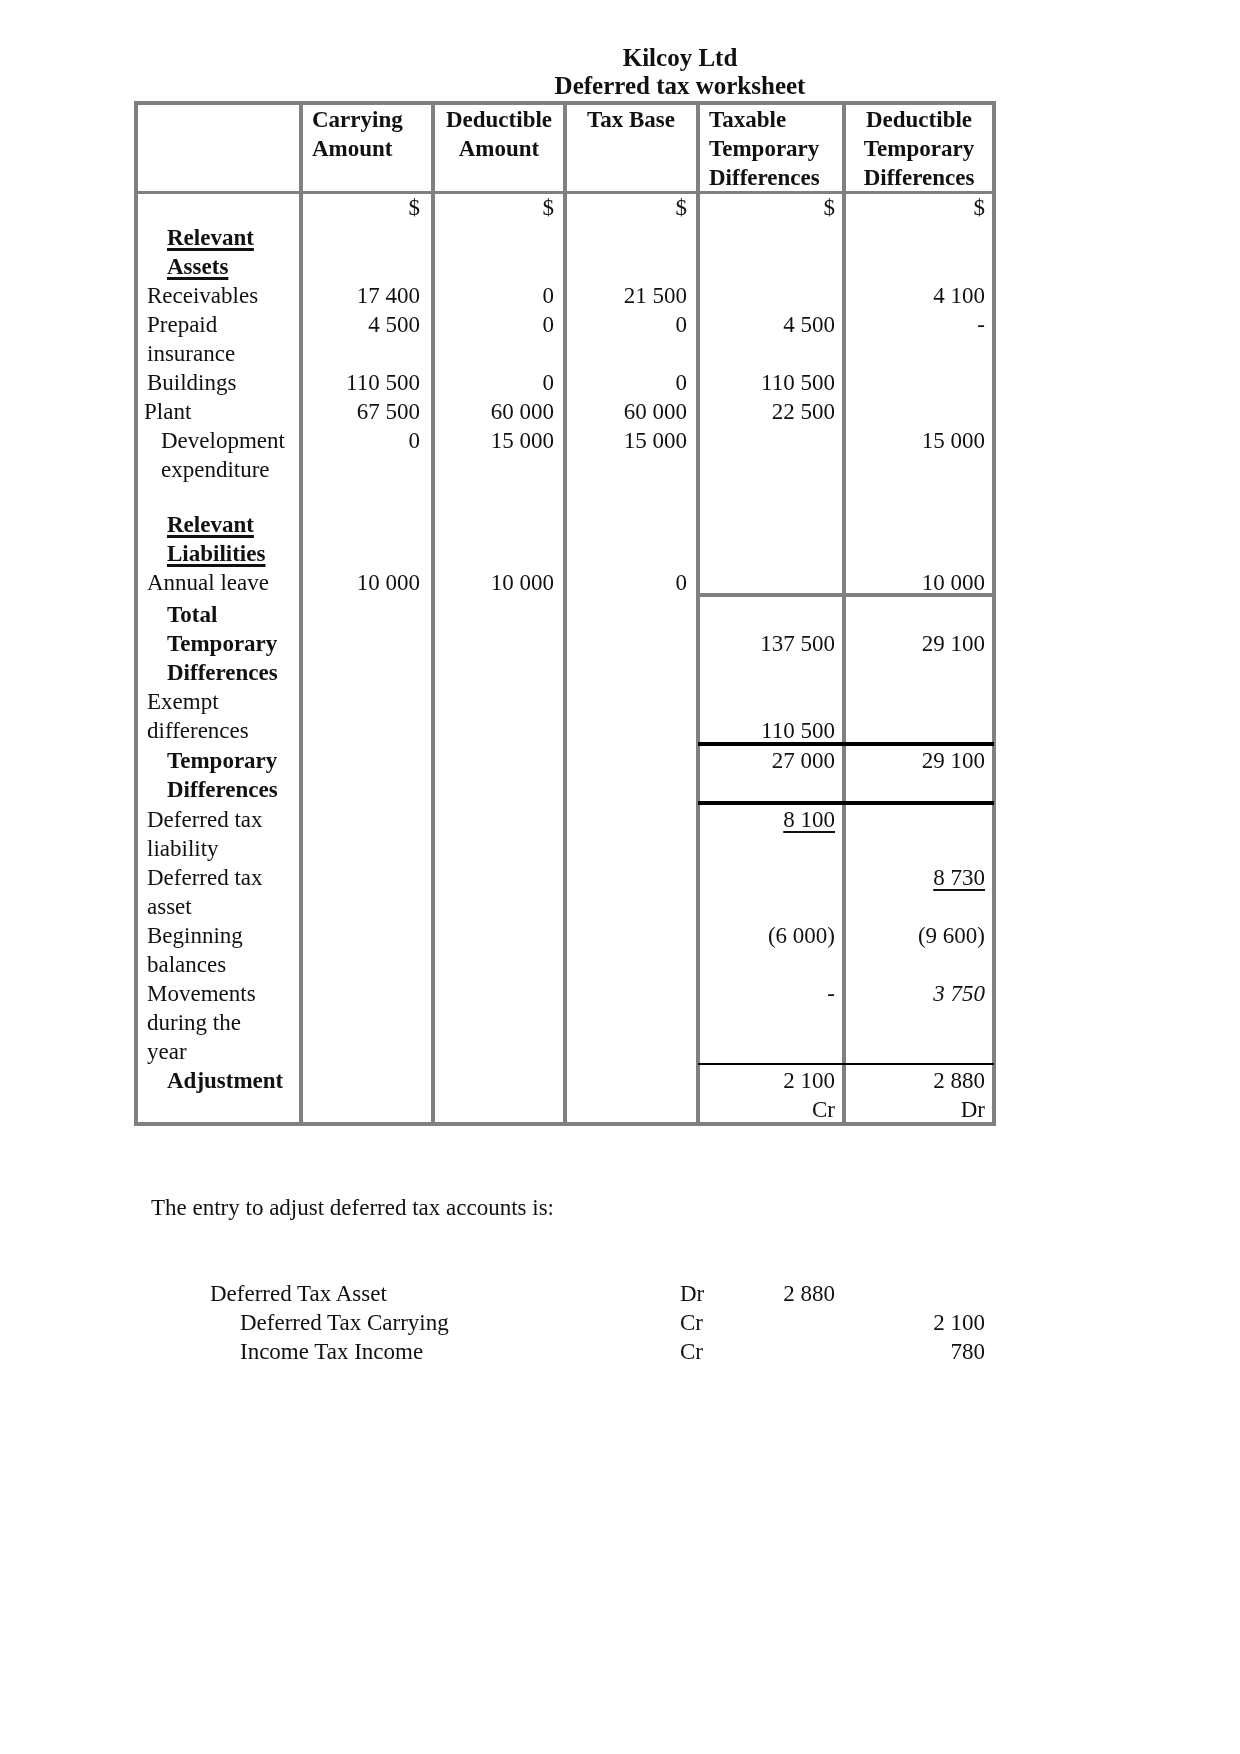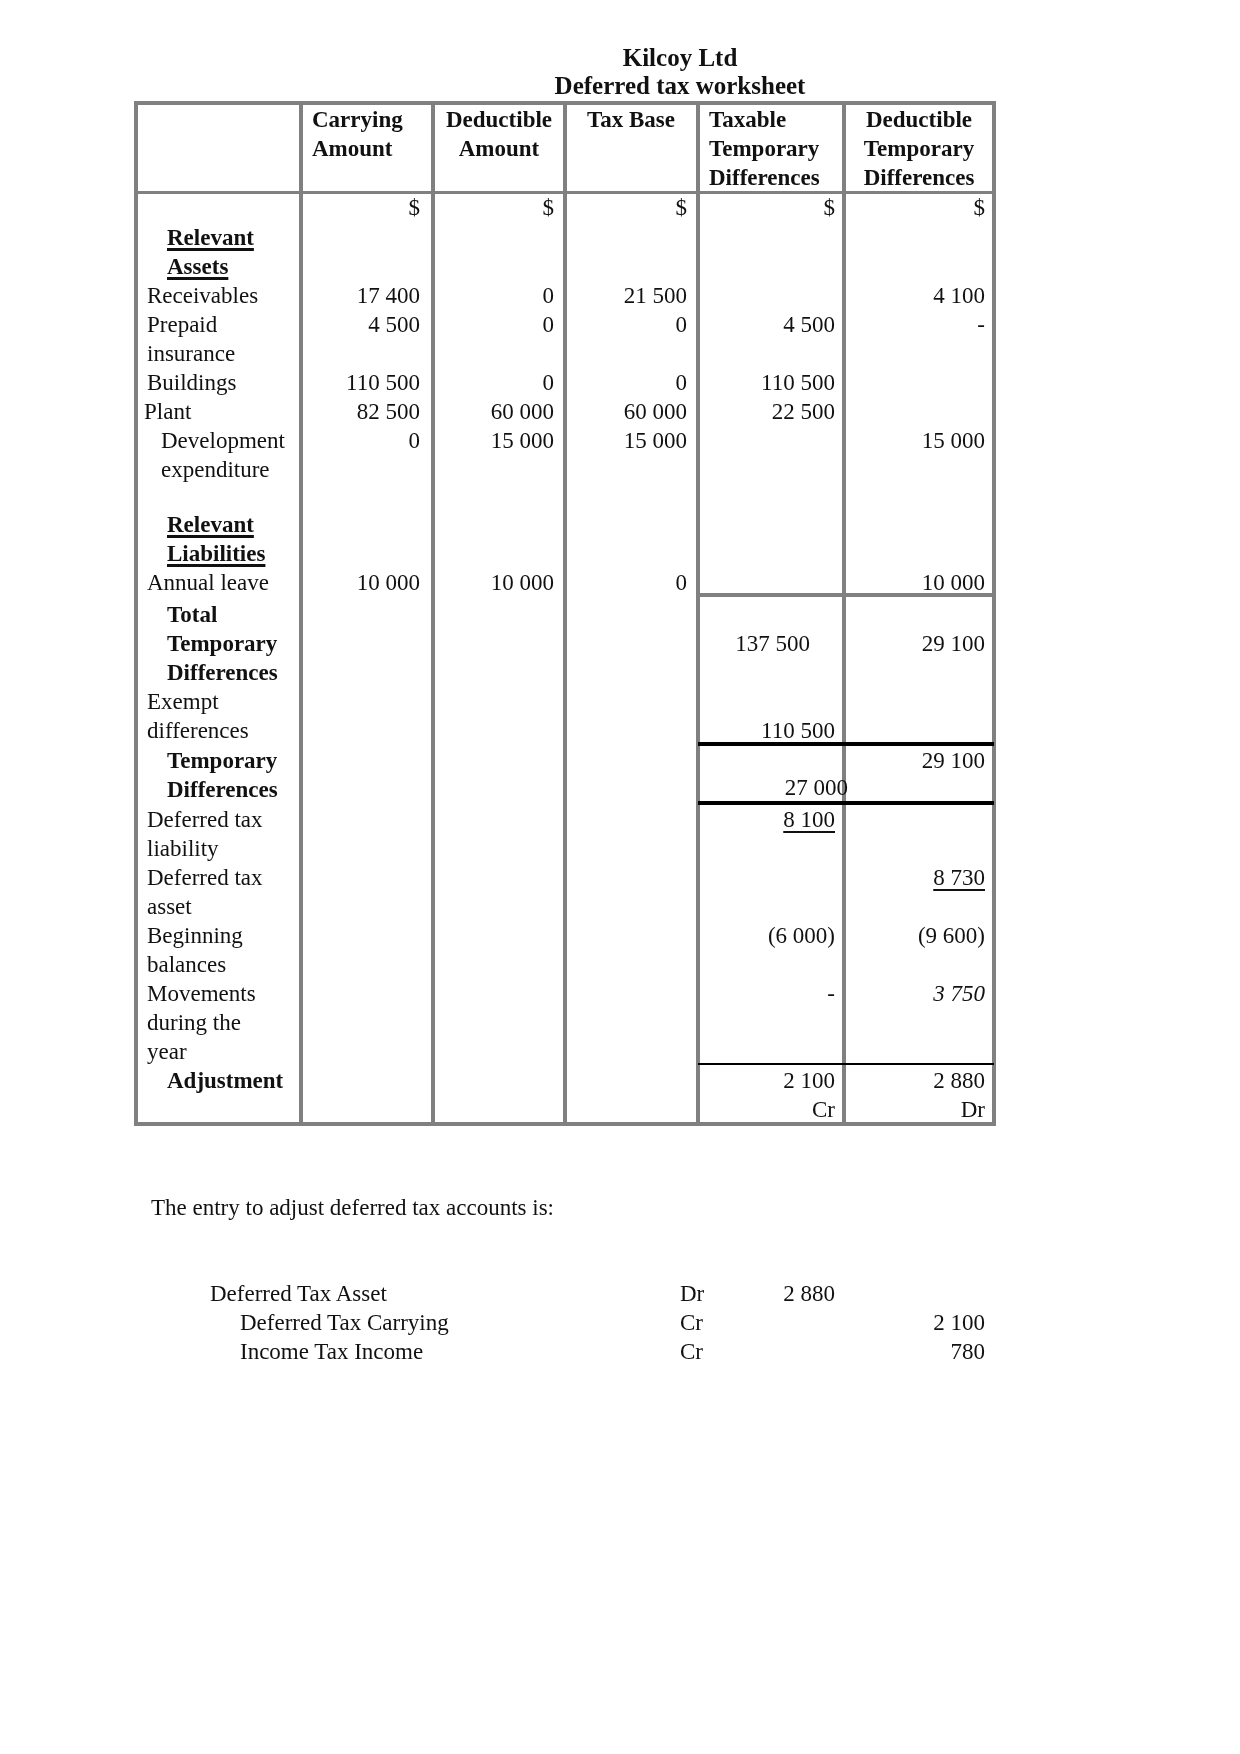--- a/index.html
+++ b/index.html
@@ -134,45 +134,45 @@
 <div class="num" style="left:565px; width:122px; top:310px;">0</div>
 <div class="num" style="left:697px; width:138px; top:310px;">4 500</div>
 <div class="num" style="left:843px; width:142px; top:310px;">-</div>
 
 <div class="num" style="left:300px; width:120px; top:368px;">110 500</div>
 <div class="num" style="left:432px; width:122px; top:368px;">0</div>
 <div class="num" style="left:565px; width:122px; top:368px;">0</div>
 <div class="num" style="left:697px; width:138px; top:368px;">110 500</div>
 <div class="num" style="left:843px; width:142px; top:368px;"></div>
 
-<div class="num" style="left:300px; width:120px; top:397px;">82 500</div>
+<div class="num" style="left:300px; width:120px; top:397px;">67 500</div>
 <div class="num" style="left:432px; width:122px; top:397px;">60 000</div>
 <div class="num" style="left:565px; width:122px; top:397px;">60 000</div>
 <div class="num" style="left:697px; width:138px; top:397px;">22 500</div>
 <div class="num" style="left:843px; width:142px; top:397px;"></div>
 
 <div class="num" style="left:300px; width:120px; top:426px;">0</div>
 <div class="num" style="left:432px; width:122px; top:426px;">15 000</div>
 <div class="num" style="left:565px; width:122px; top:426px;">15 000</div>
 <div class="num" style="left:697px; width:138px; top:426px;"></div>
 <div class="num" style="left:843px; width:142px; top:426px;">15 000</div>
 
 <div class="num" style="left:300px; width:120px; top:568px;">10 000</div>
 <div class="num" style="left:432px; width:122px; top:568px;">10 000</div>
 <div class="num" style="left:565px; width:122px; top:568px;">0</div>
 <div class="num" style="left:697px; width:138px; top:568px;"></div>
 <div class="num" style="left:843px; width:142px; top:568px;">10 000</div>
 
-<div class="num" style="left:656px; width:138px; top:629px;padding-left:16px;">137 500</div>
+<div class="num" style="left:697px; width:138px; top:629px;">137 500</div>
 <div class="num" style="left:843px; width:142px; top:629px;">29 100</div>
 
 <div class="num" style="left:697px; width:138px; top:716px;">110 500</div>
 <div class="num" style="left:843px; width:142px; top:716px;"></div>
 
-<div class="num" style="left:697px; width:138px; top:773px;margin-left:13px;">27 000</div>
+<div class="num" style="left:697px; width:138px; top:746px;">27 000</div>
 <div class="num" style="left:843px; width:142px; top:746px;">29 100</div>
 
 <div class="num" style="left:697px; width:138px; top:805px;"><span class="ul">8 100</span></div>
 <div class="num" style="left:843px; width:142px; top:863px;"><span class="ul">8 730</span></div>
 
 <div class="num" style="left:697px; width:138px; top:921px;">(6 000)</div>
 <div class="num" style="left:843px; width:142px; top:921px;">(9 600)</div>
 
 <div class="num" style="left:697px; width:138px; top:979px;">-</div>
 <div class="num" style="left:843px; width:142px; top:979px;font-style:italic;">3 750</div>

